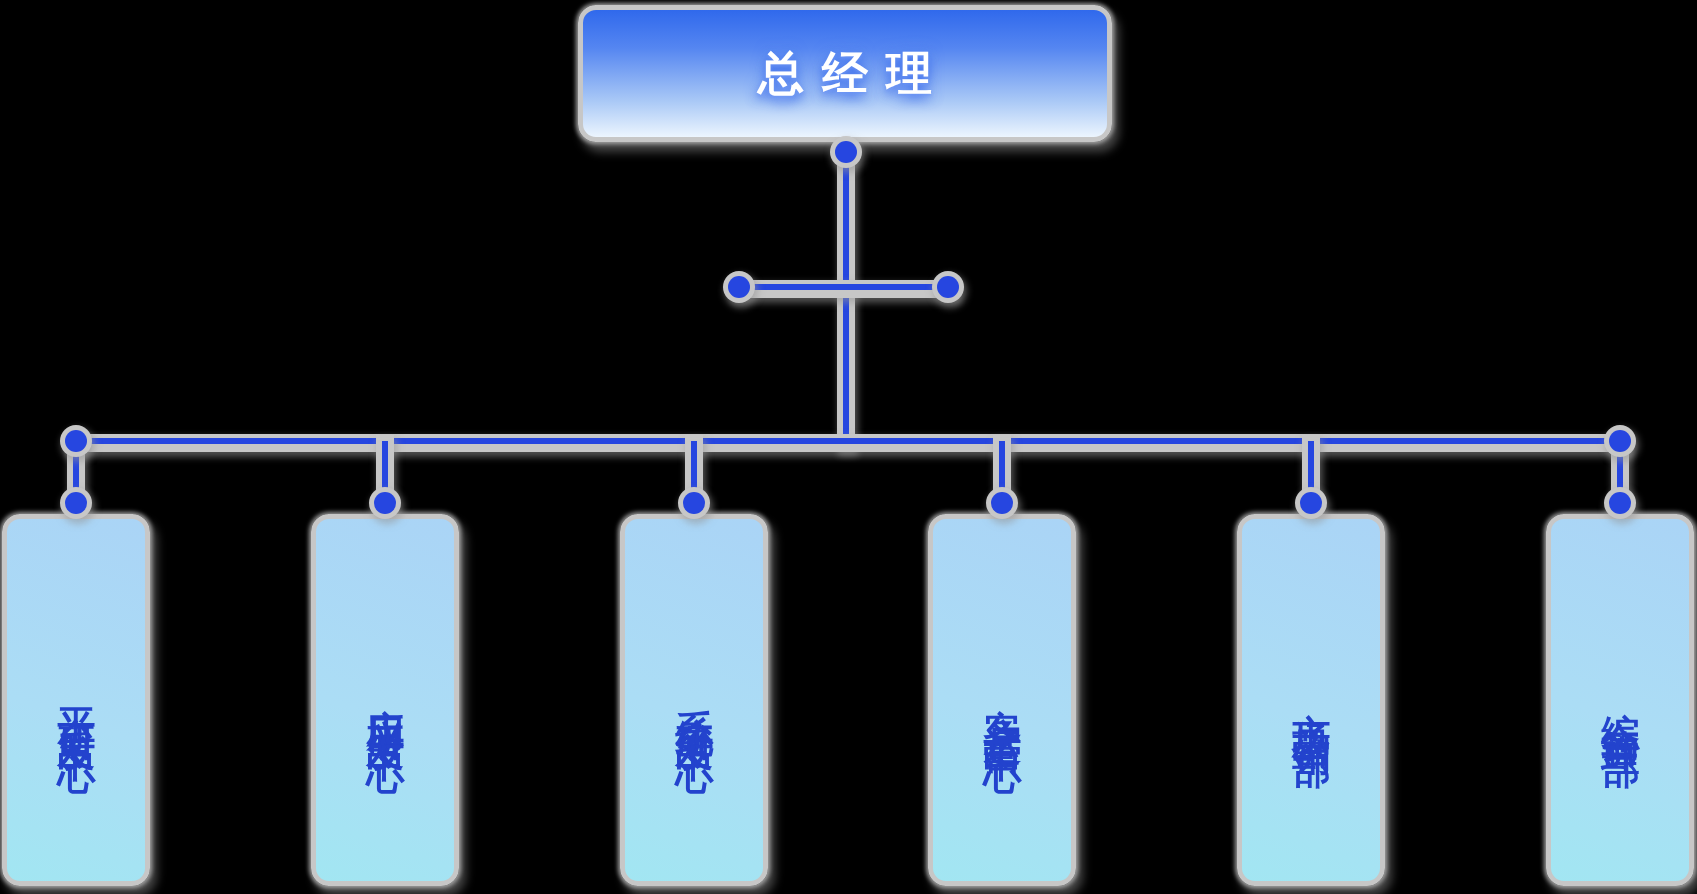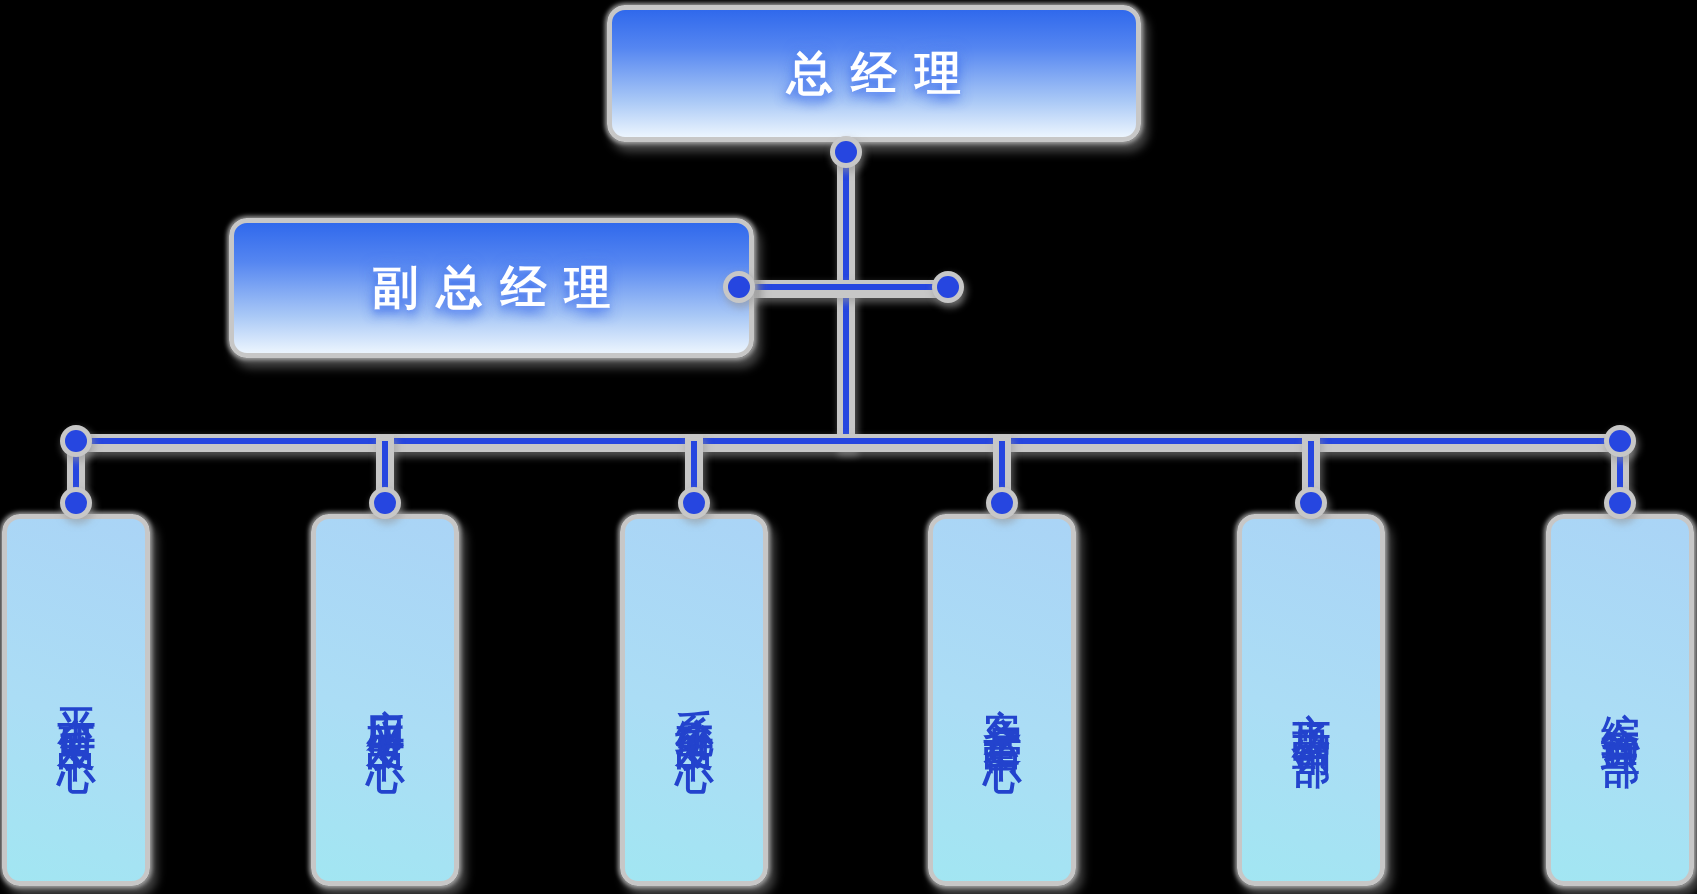--- a/index.html
+++ b/index.html
@@ -37,21 +37,20 @@
     border: 5px solid #c7c7c7;
     border-radius: 18px;
     display: flex;
     align-items: center;
     justify-content: center;
     box-shadow: 0 0 4px 2px rgba(190,190,190,0.8), 5px 8px 10px 2px rgba(125,125,125,0.55);
     z-index: 2;
   }
   .node.mgmt {
     background: linear-gradient(180deg, #3069ec 0%, #5586f1 30%, #aac9f6 72%, #ecf5fe 100%);
-    margin-left: 29px;
   }
   .node.dept {
     background: linear-gradient(200deg, #aad4f6 0%, #abddf5 55%, #a2e6f2 100%);
   }
 
   .mgmt-label {
     color: #ffffff;
     font-size: 46px;
     font-weight: bold;
     letter-spacing: 18px;
@@ -85,23 +84,20 @@
   <div class="line v" style="left:382px;  top:441px; width:6px; height:62px;"></div>
   <div class="line v" style="left:691px;  top:441px; width:6px; height:62px;"></div>
   <div class="line v" style="left:999px;  top:441px; width:6px; height:62px;"></div>
   <div class="line v" style="left:1308px; top:441px; width:6px; height:62px;"></div>
   <div class="line v" style="left:1617px; top:441px; width:6px; height:62px;"></div>
 
   <div class="node mgmt" style="left:578px; top:5px; width:534px; height:137px;">
     <span class="mgmt-label">总经理</span>
   </div>
 
-  <div class="node mgmt" style="left:200px; top:218px; width:525px; height:140px;">
-    <span class="mgmt-label">副总经理</span>
-  </div>
 
 
   <div class="node dept" style="left:2px; top:514px; width:148px; height:372px;">
     <span class="dept-label">平台研发中心</span>
   </div>
 
   <div class="node dept" style="left:311px; top:514px; width:148px; height:372px;">
     <span class="dept-label">应用研发中心</span>
   </div>
 

